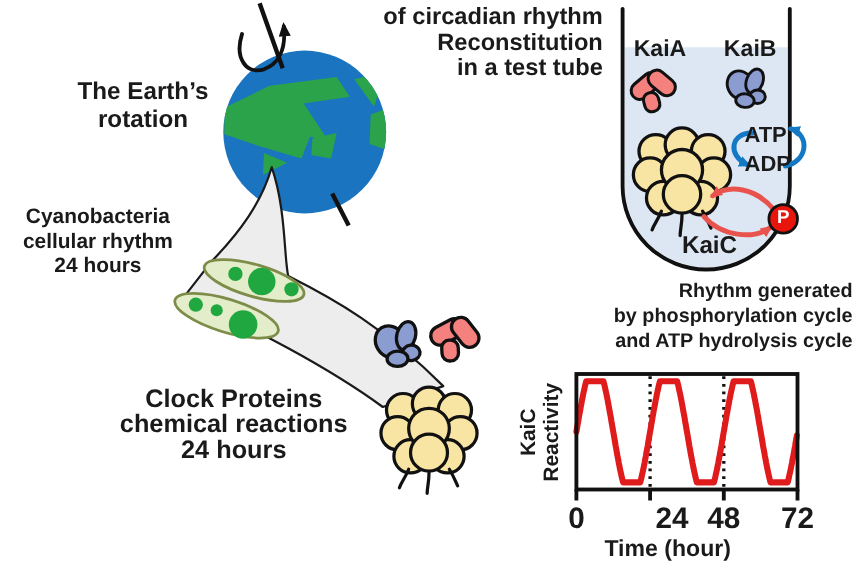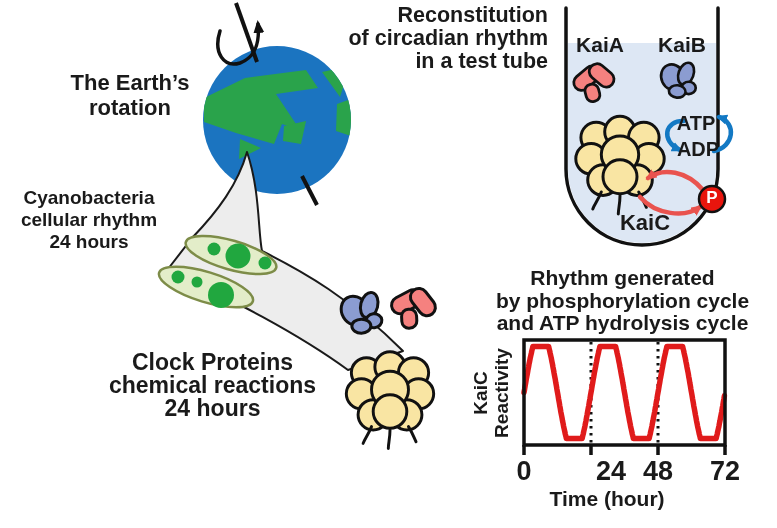--- a/index.html
+++ b/index.html
@@ -14,21 +14,21 @@
   #clock-title{left:60px;top:351px;width:305px;font-size:23px;line-height:23px;}
   #recon-title{left:305px;top:4px;width:243px;font-size:21.5px;line-height:23px;}
   .tube-label{font-size:21px;}
   #kaiA-label{left:570px;top:33px;width:60px;text-align:center;}
   #kaiB-label{left:652px;top:33px;width:60px;}
   #kaiC-label{left:612px;top:210px;width:66px;font-size:22px;}
   .nuc{font-size:20px;}
   #atp-label{left:673px;top:112px;width:46px;}
   #adp-label{left:674px;top:138px;width:48px;}
   #p-label{left:700px;top:188px;width:24px;font-size:17px;color:#fff;text-align:center;}
-  #chart-title{left:470px;top:267px;width:305px;font-size:21px;line-height:22.5px;}
+  #chart-title{left:470px;top:253px;width:305px;font-size:18px;line-height:22.5px;text-align:right;}
   #chart-ylabel{left:406px;top:372px;width:170px;height:42px;font-size:19px;line-height:21px;
                 transform:rotate(-90deg);transform-origin:50% 50%;}
   #time-label{left:537px;top:487px;width:140px;font-size:21px;text-align:center;}
   .tick-label{position:absolute;top:456px;font-size:27px;font-weight:700;transform:translateX(-50%);}
   .gridline{stroke:#111;stroke-width:3;stroke-dasharray:2.5 4.5;fill:none;}
   .tickline{stroke:#111;stroke-width:3.5;}
 </style>
 </head>
 <body>
 
@@ -168,22 +168,22 @@
   <div>24 hours</div>
 </div>
 
 <div id="clock-title" class="txt center">
   <div>Clock Proteins</div>
   <div>chemical reactions</div>
   <div>24 hours</div>
 </div>
 
 <div id="recon-title" class="txt right">
+  <div>of circadian rhythm</div>
   <div>Reconstitution</div>
-  <div>of circadian rhythm</div>
   <div>in a test tube</div>
 </div>
 
 <div id="kaiA-label" class="txt center tube-label">KaiA</div>
 <div id="kaiB-label" class="txt center tube-label">KaiB</div>
 <div id="kaiC-label" class="txt center tube-label">KaiC</div>
 <div id="atp-label" class="txt center nuc">ATP</div>
 <div id="adp-label" class="txt center nuc">ADP</div>
 <div id="p-label" class="txt">P</div>
 

